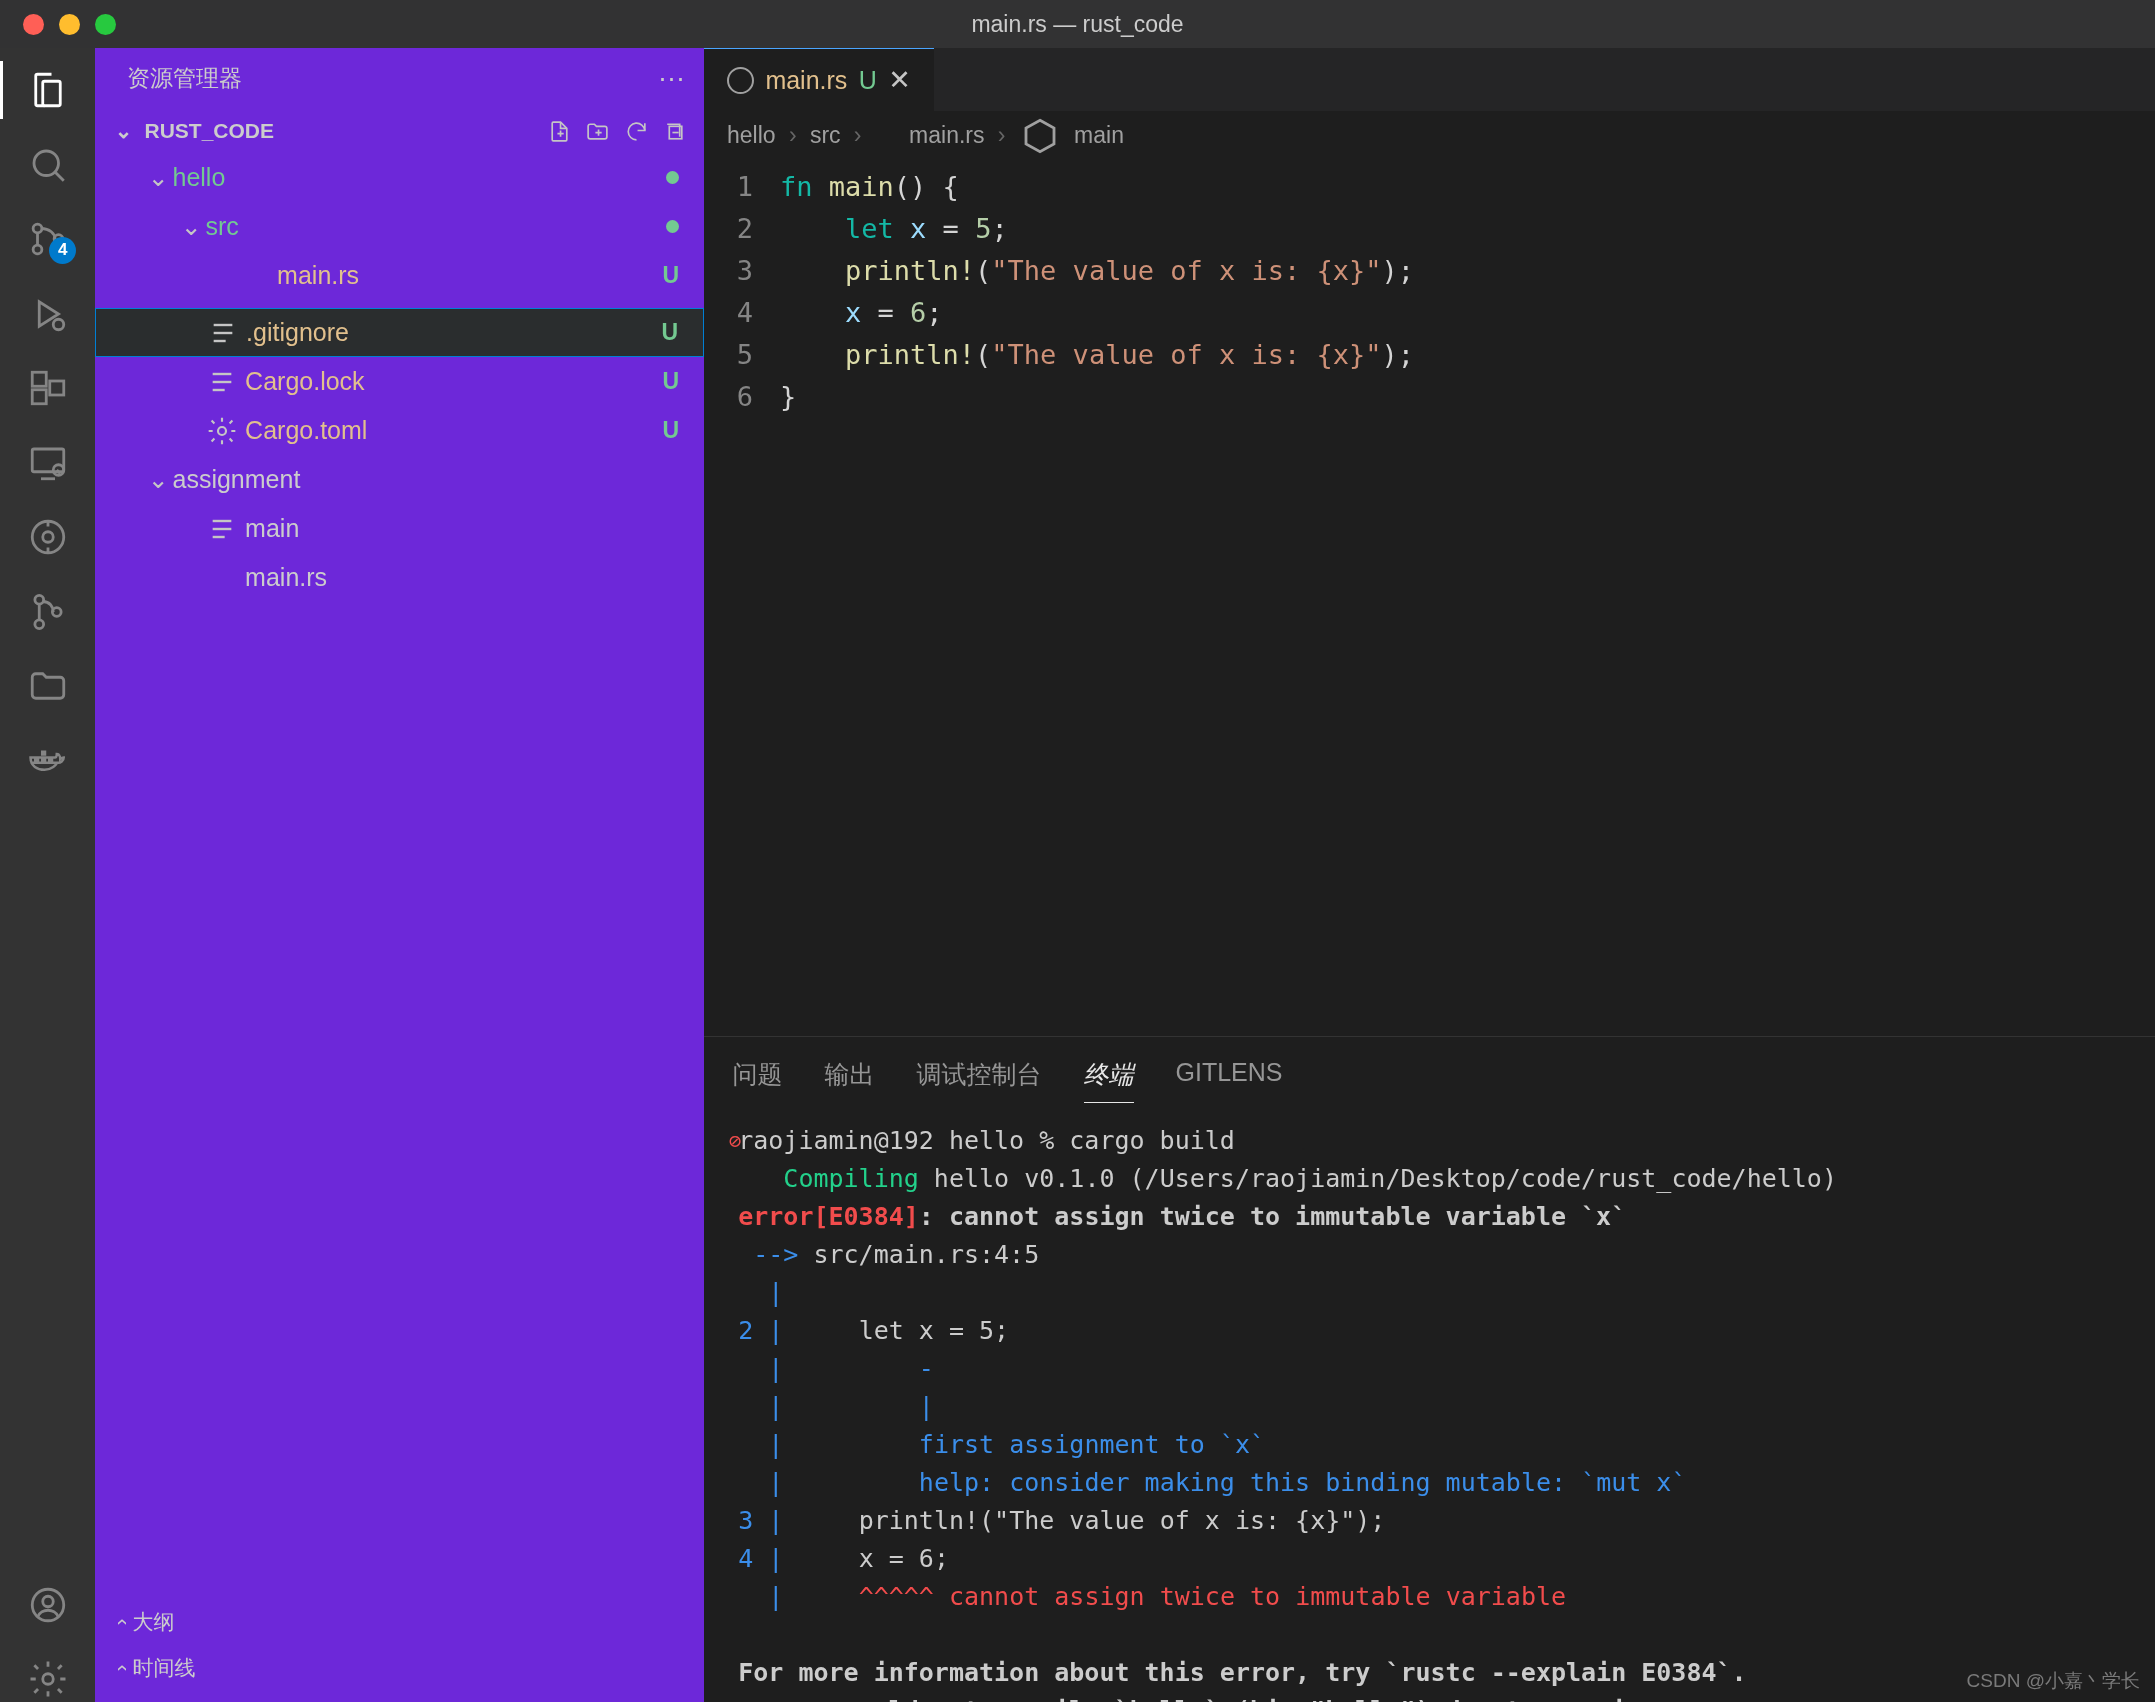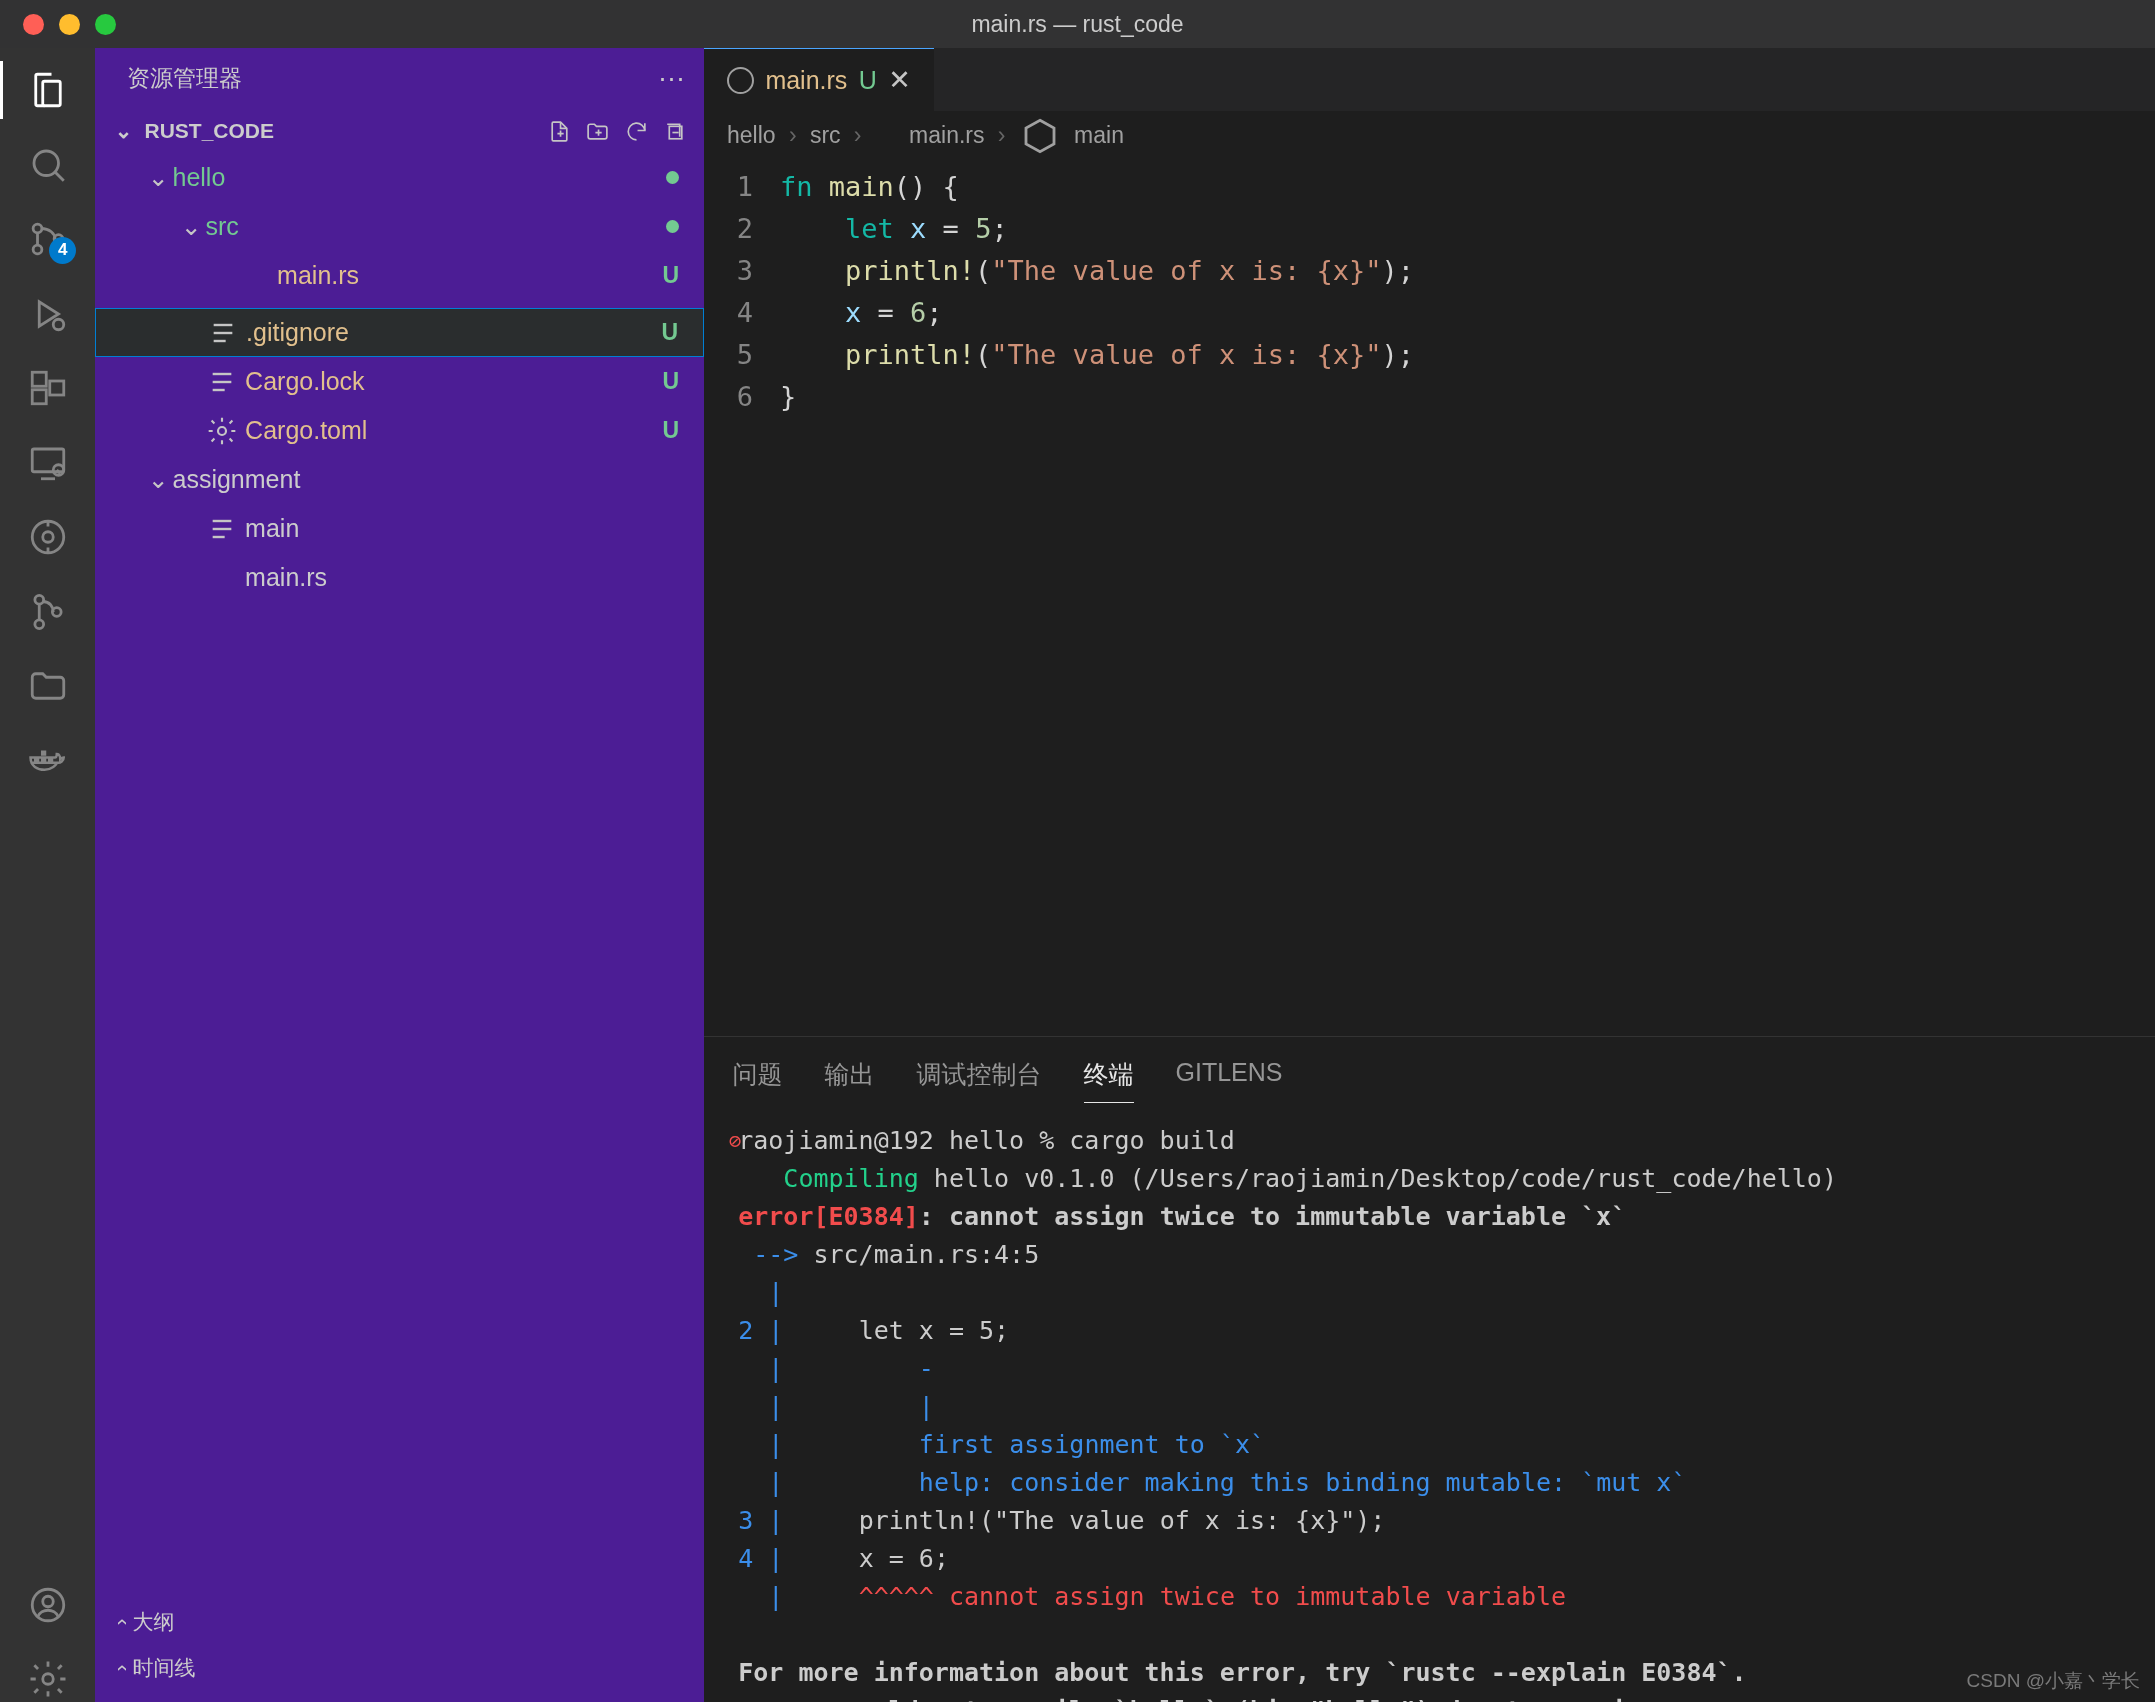--- a/index.html
+++ b/index.html
@@ -9,21 +9,21 @@
 .tl { width:21px; height:21px; border-radius:50%; }
 .tl.r{background:#ff5f56;} .tl.y{background:#ffbd2e;} .tl.g{background:#27c93f;}
 .title-text { position:absolute; left:50%; transform:translateX(-50%); color:#cccccc; font-size:23px; }
 .shell { display:flex; height:calc(100% - 48px); }
 .activitybar { width:95px; background:#333333; display:flex; flex-direction:column; align-items:center; padding-top:19px; gap:28.5px; flex-shrink:0; }
 .activitybar .ai { width:46px; height:46px; display:flex; align-items:center; justify-content:center; color:#858585; position:relative; cursor:pointer; }
 .activitybar .ai.active { color:#fff; }
 .activitybar .ai.active::before { content:""; position:absolute; left:-25px; top:-5.7px; bottom:-5.7px; width:3.8px; background:#fff; }
 .activitybar .spacer { flex:1; }
 .badge { position:absolute; bottom:-1.9px; right:-5.7px; background:#007acc; color:#fff; border-radius:19px; min-width:27px; height:27px; font-size:17px; display:flex; align-items:center; justify-content:center; font-weight:600; }
-.sidebar { width:609px; background:#4c1d95; flex-shrink:0; display:flex; flex-direction:column; }
+.sidebar { width:609px; background:#6d28d9; flex-shrink:0; display:flex; flex-direction:column; }
 .sb-title { height:61px; display:flex; align-items:center; justify-content:space-between; padding:0 19px 0 32px; color:#ccc; font-size:23px; }
 .sb-title .dots { color:#ccc; font-size:27px; cursor:pointer; }
 .sb-section { display:flex; align-items:center; padding:9.5px 17px; color:#ccc; font-size:21px; font-weight:700; gap:9.5px; }
 .sb-section .chev { width:23px; text-align:center; }
 .sb-actions { margin-left:auto; display:flex; gap:13.3px; color:#c5c5c5; }
 .sb-actions svg { width:25px; height:25px; }
 .tree { font-size:25px; }
 .tree-row { display:flex; align-items:center; height:49px; padding-right:25px; color:#ccc; cursor:pointer; position:relative; }
 .tree-row.selected { background:#2a2d2e; border:1px solid #007fd4;margin-top:8px; }
 .tree-row.folder.mod .name { color:#73c991; }
@@ -44,21 +44,21 @@
 .breadcrumb { height:49px; display:flex; align-items:center; padding-left:23px; gap:13.3px; color:#a0a0a0; font-size:23px; background:#1e1e1e; }
 .breadcrumb .sep { color:#666; }
 .editor { flex:1; background:#1e1e1e; font-family:Menlo,Consolas,monospace; font-size:27px; line-height:42px; padding-top:5.7px; overflow:hidden; }
 .eline { display:flex; }
 .lineno { width:76px; text-align:right; padding-right:27px; color:#858585; user-select:none; }
 .code { white-space:pre; }
 .kw{color:#14b8a6;} .fn{color:#dcdcaa;} .str{color:#ce9178;} .mac{color:#dcdcaa;} .pun{color:#d4d4d4;} .var{color:#9cdcfe;} .num{color:#b5cea8;}
 .panel { height:666px; background:#1e1e1e; border-top:1px solid #333; display:flex; flex-direction:column; }
 .panel-tabs { display:flex; gap:42px; padding:21px 28.5px 0 28.5px; font-size:25px; color:#969696; }
 .ptab { padding-bottom:11.4px; cursor:pointer; }
-.ptab.active { color:#e7e7e7; border-bottom:1.9px solid #e7e7e7; }
+.ptab.active { color:#e7e7e7; border-bottom:1.9px solid #e7e7e7;font-style:italic; }
 .terminal { flex:1; padding:19px 28.5px; font-family:Menlo,Consolas,monospace; font-size:25px; line-height:38px; color:#ccc; overflow:hidden; white-space:pre; }
 .t-red{color:#f14c4c;} .t-grn{color:#23d18b;} .t-blu{color:#3b8eea;} .t-err{color:#f14c4c;font-weight:700;}
 .killbtn { position:absolute; left:-3.8px; color:#f14c4c; font-size:21px; }
 .term-line { position:relative; padding-left:5.7px; }
 .watermark { position:absolute; right:15px; bottom:7.6px; color:#7a7a7a; font-size:19px;margin-top:17px; }
 svg { width:42px; height:42px; }
 </style>
 </head>
 <body>
 

